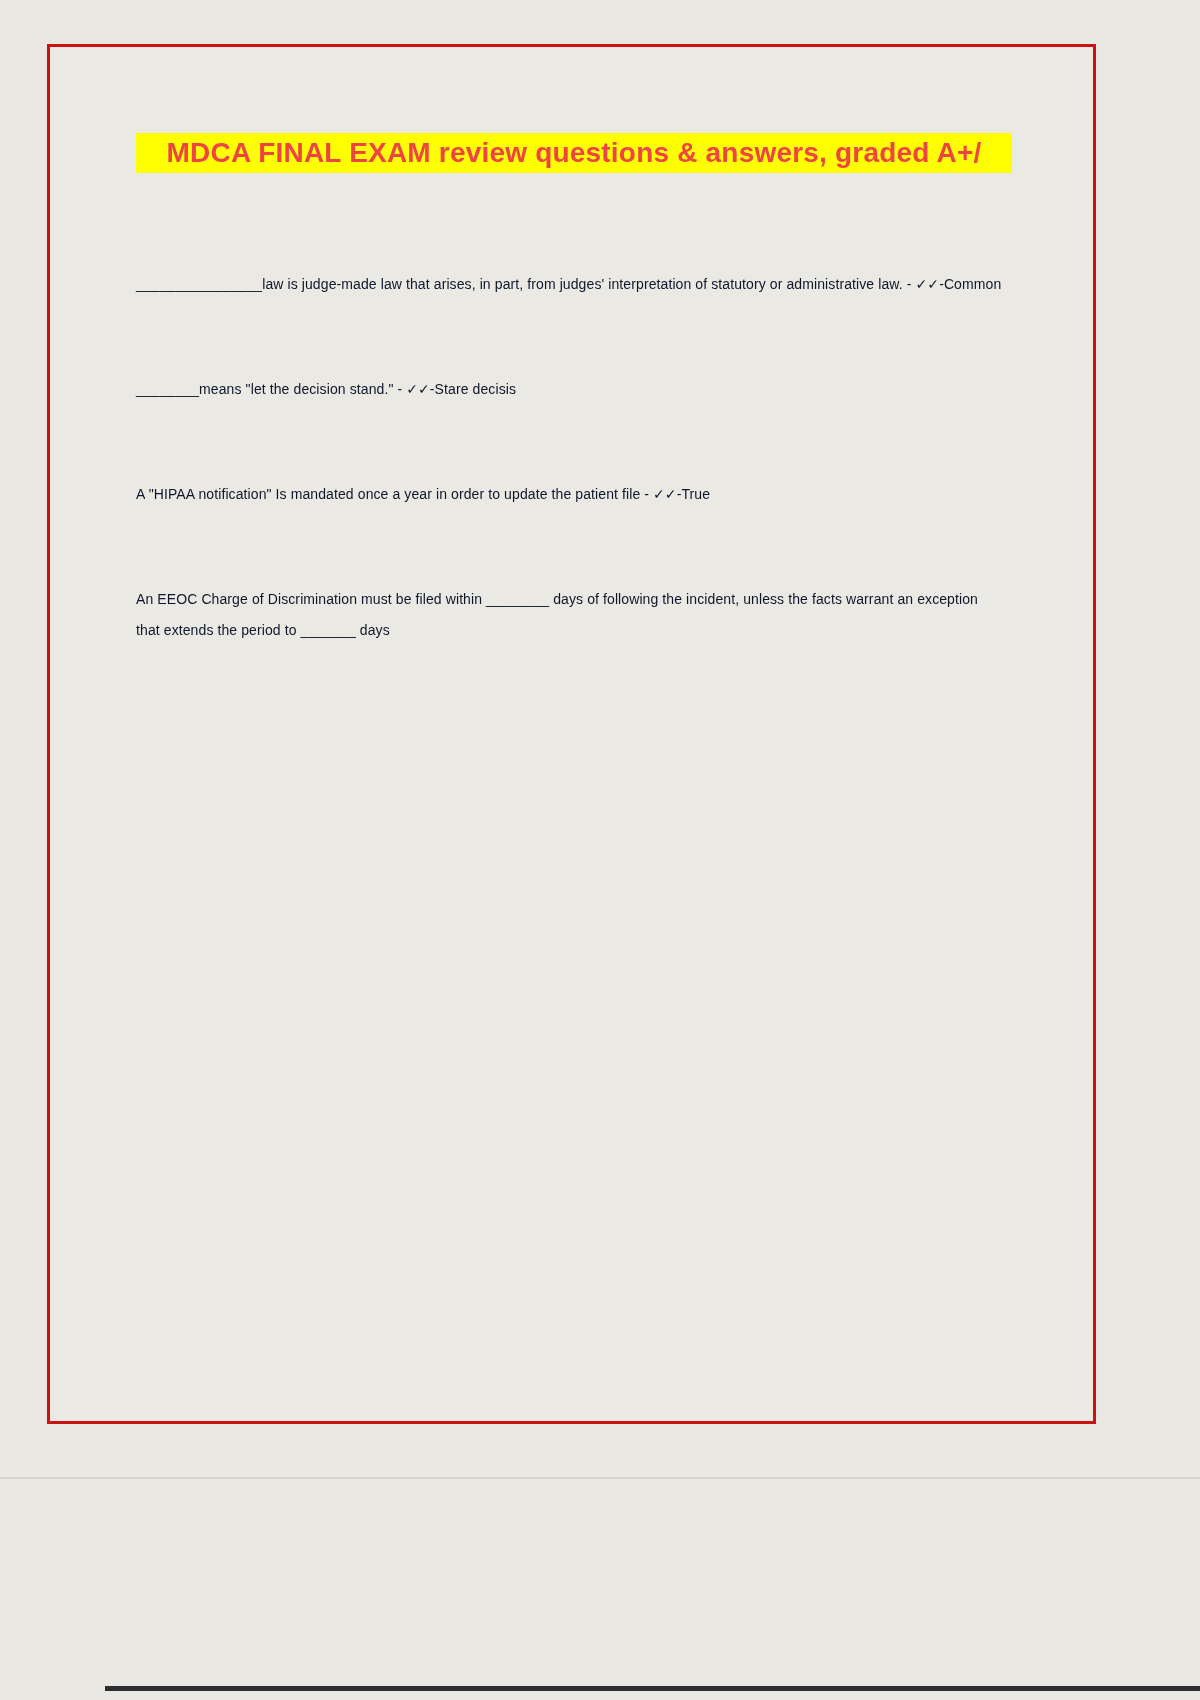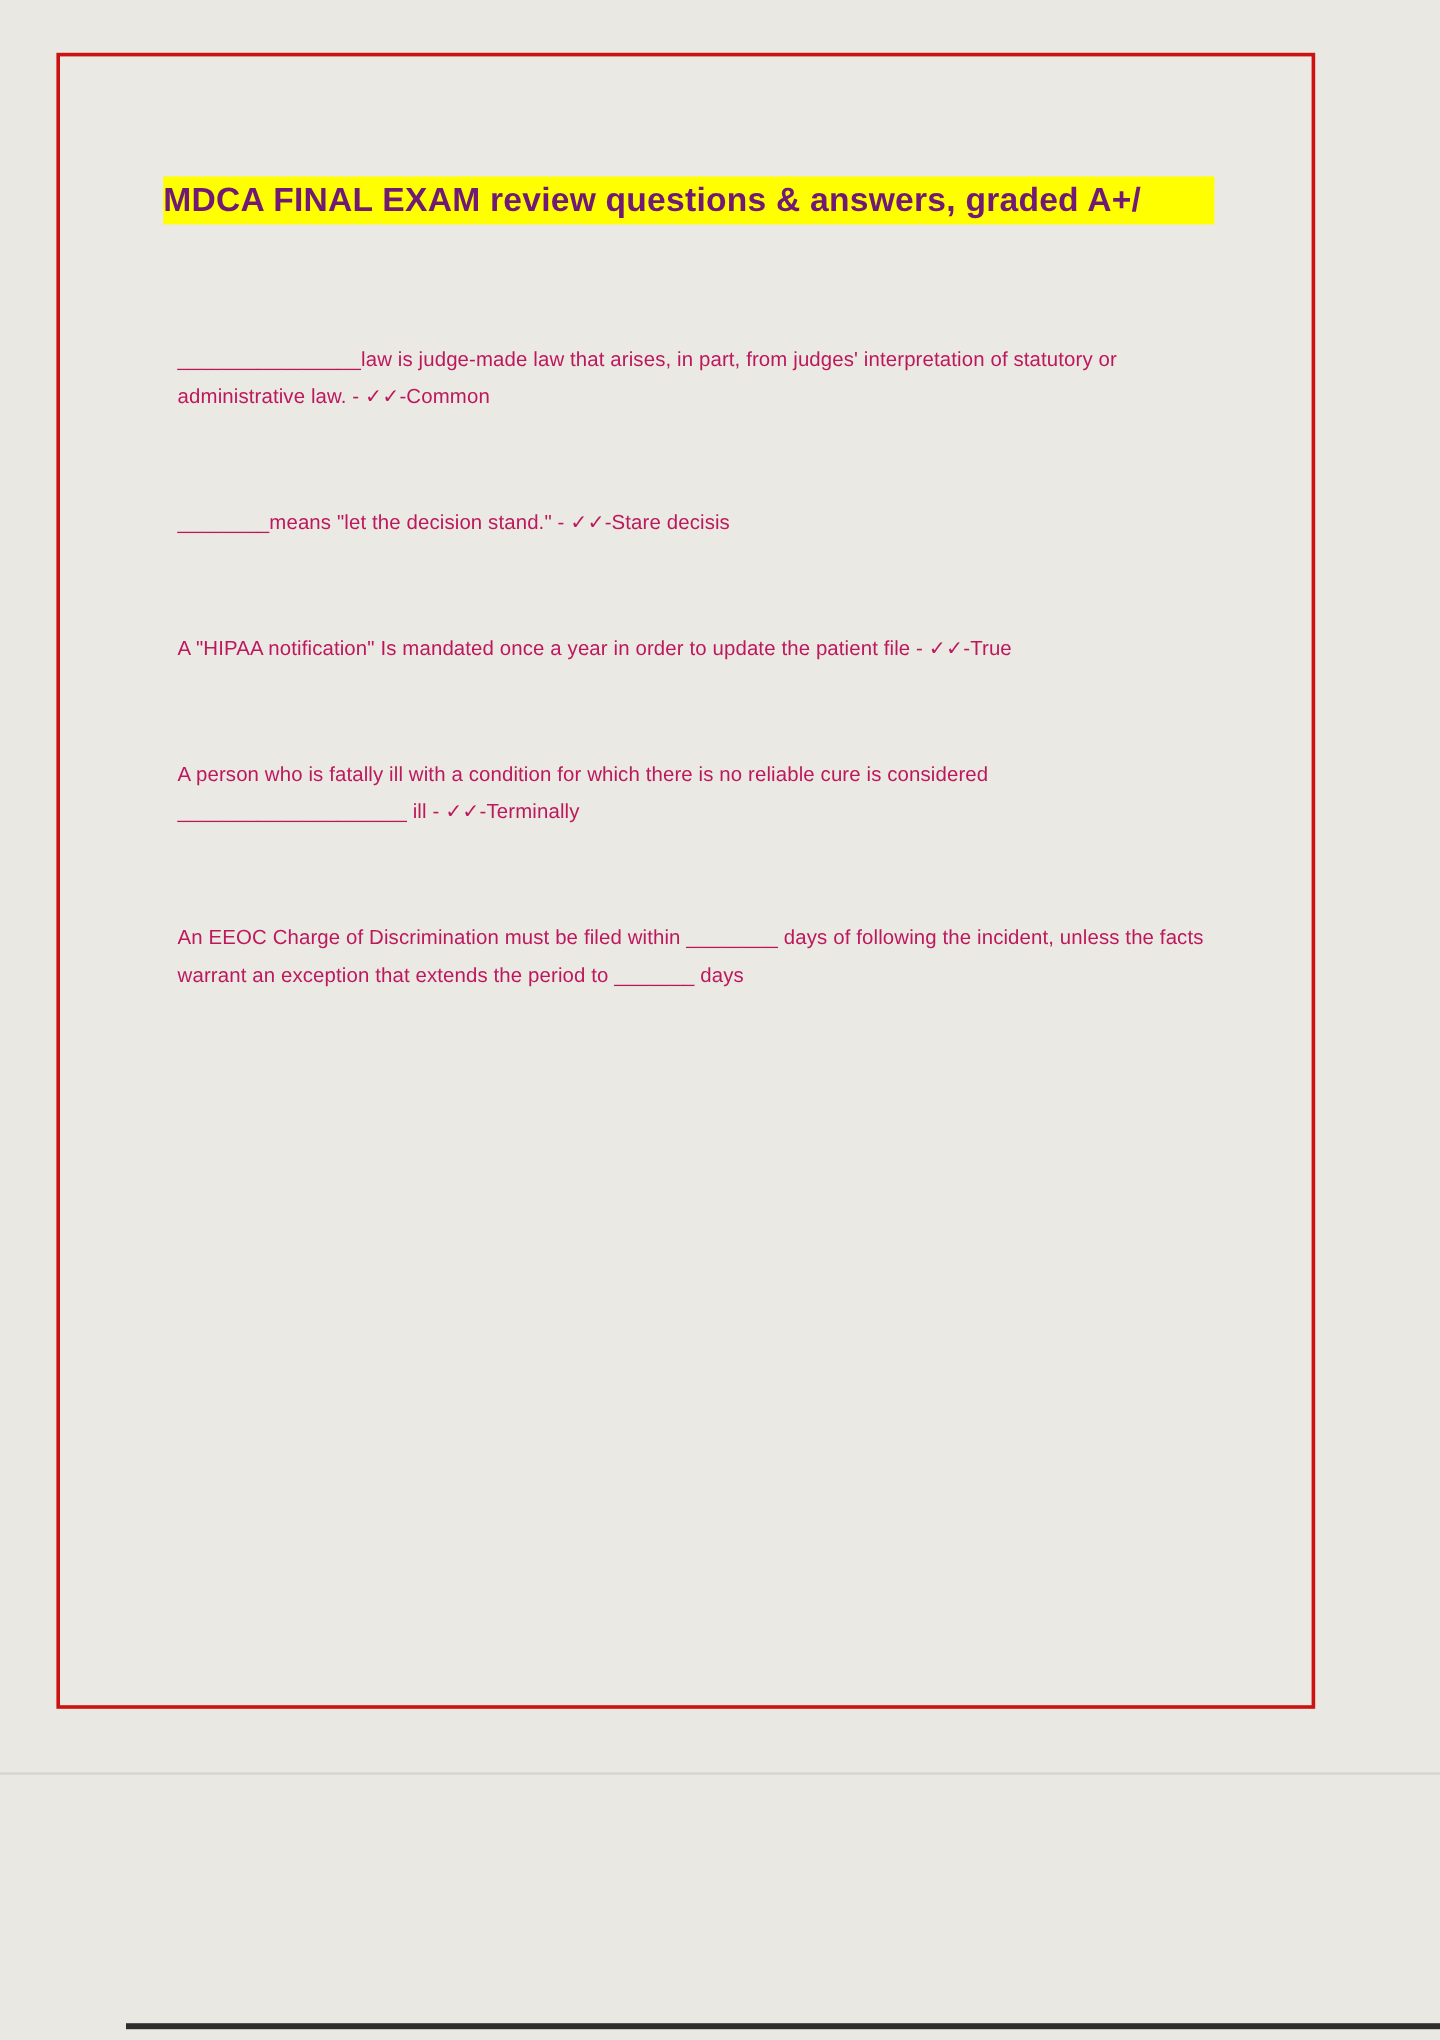--- a/index.html
+++ b/index.html
@@ -23,36 +23,37 @@
     border: 3px solid #cc1111;
     background: #eae9e4;
     box-sizing: border-box;
   }
   .page-content {
     padding: 86px 56px 0 86px;
   }
   .doc-title {
     display: inline-block;
     background: #ffff00;
-    color: #701a75;
+    color: #ef4444;
     font-size: 28px;
     font-weight: bold;
     letter-spacing: 0.2px;
     line-height: 40px;
     width: 876px;
     white-space: nowrap;
     overflow: hidden;
-    margin: 14px 0 92px 0;
+    margin: 0 0 92px 0;
+    text-align: center;
   }
   .qa {
     width: 868px;
-    color: #be185d;
-    font-size: 17px;
+    color: #0f172a;
+    font-size: 14px;
     line-height: 31px;
-    margin: 0 0 74px 12px;
+    margin: 0 0 74px 0;
     letter-spacing: 0.1px;
   }
   .sep-thin {
     position: absolute;
     left: 0;
     top: 1477px;
     width: 1200px;
     height: 2px;
     background: #d6d5d0;
   }
@@ -69,20 +70,19 @@
 <body>
 
 <div class="page-frame">
   <div class="page-content">
 
     <div class="doc-title">MDCA FINAL EXAM review questions &amp; answers, graded A+/</div>
 
     <div class="qa">________________law is judge-made law that arises, in part, from judges' interpretation of statutory or administrative law. - ✓✓-Common</div>
     <div class="qa">________means "let the decision stand." - ✓✓-Stare decisis</div>
     <div class="qa">A "HIPAA notification" Is mandated once a year in order to update the patient file - ✓✓-True</div>
-    <div class="qa">A person who is fatally ill with a condition for which there is no reliable cure is considered ____________________ ill - ✓✓-Terminally</div>
     <div class="qa">An EEOC Charge of Discrimination must be filed within ________ days of following the incident, unless the facts warrant an exception that extends the period to _______ days</div>
 
   </div>
 </div>
 
 <div class="sep-thin"></div>
 <div class="sep-thick"></div>
 
 </body></html>

